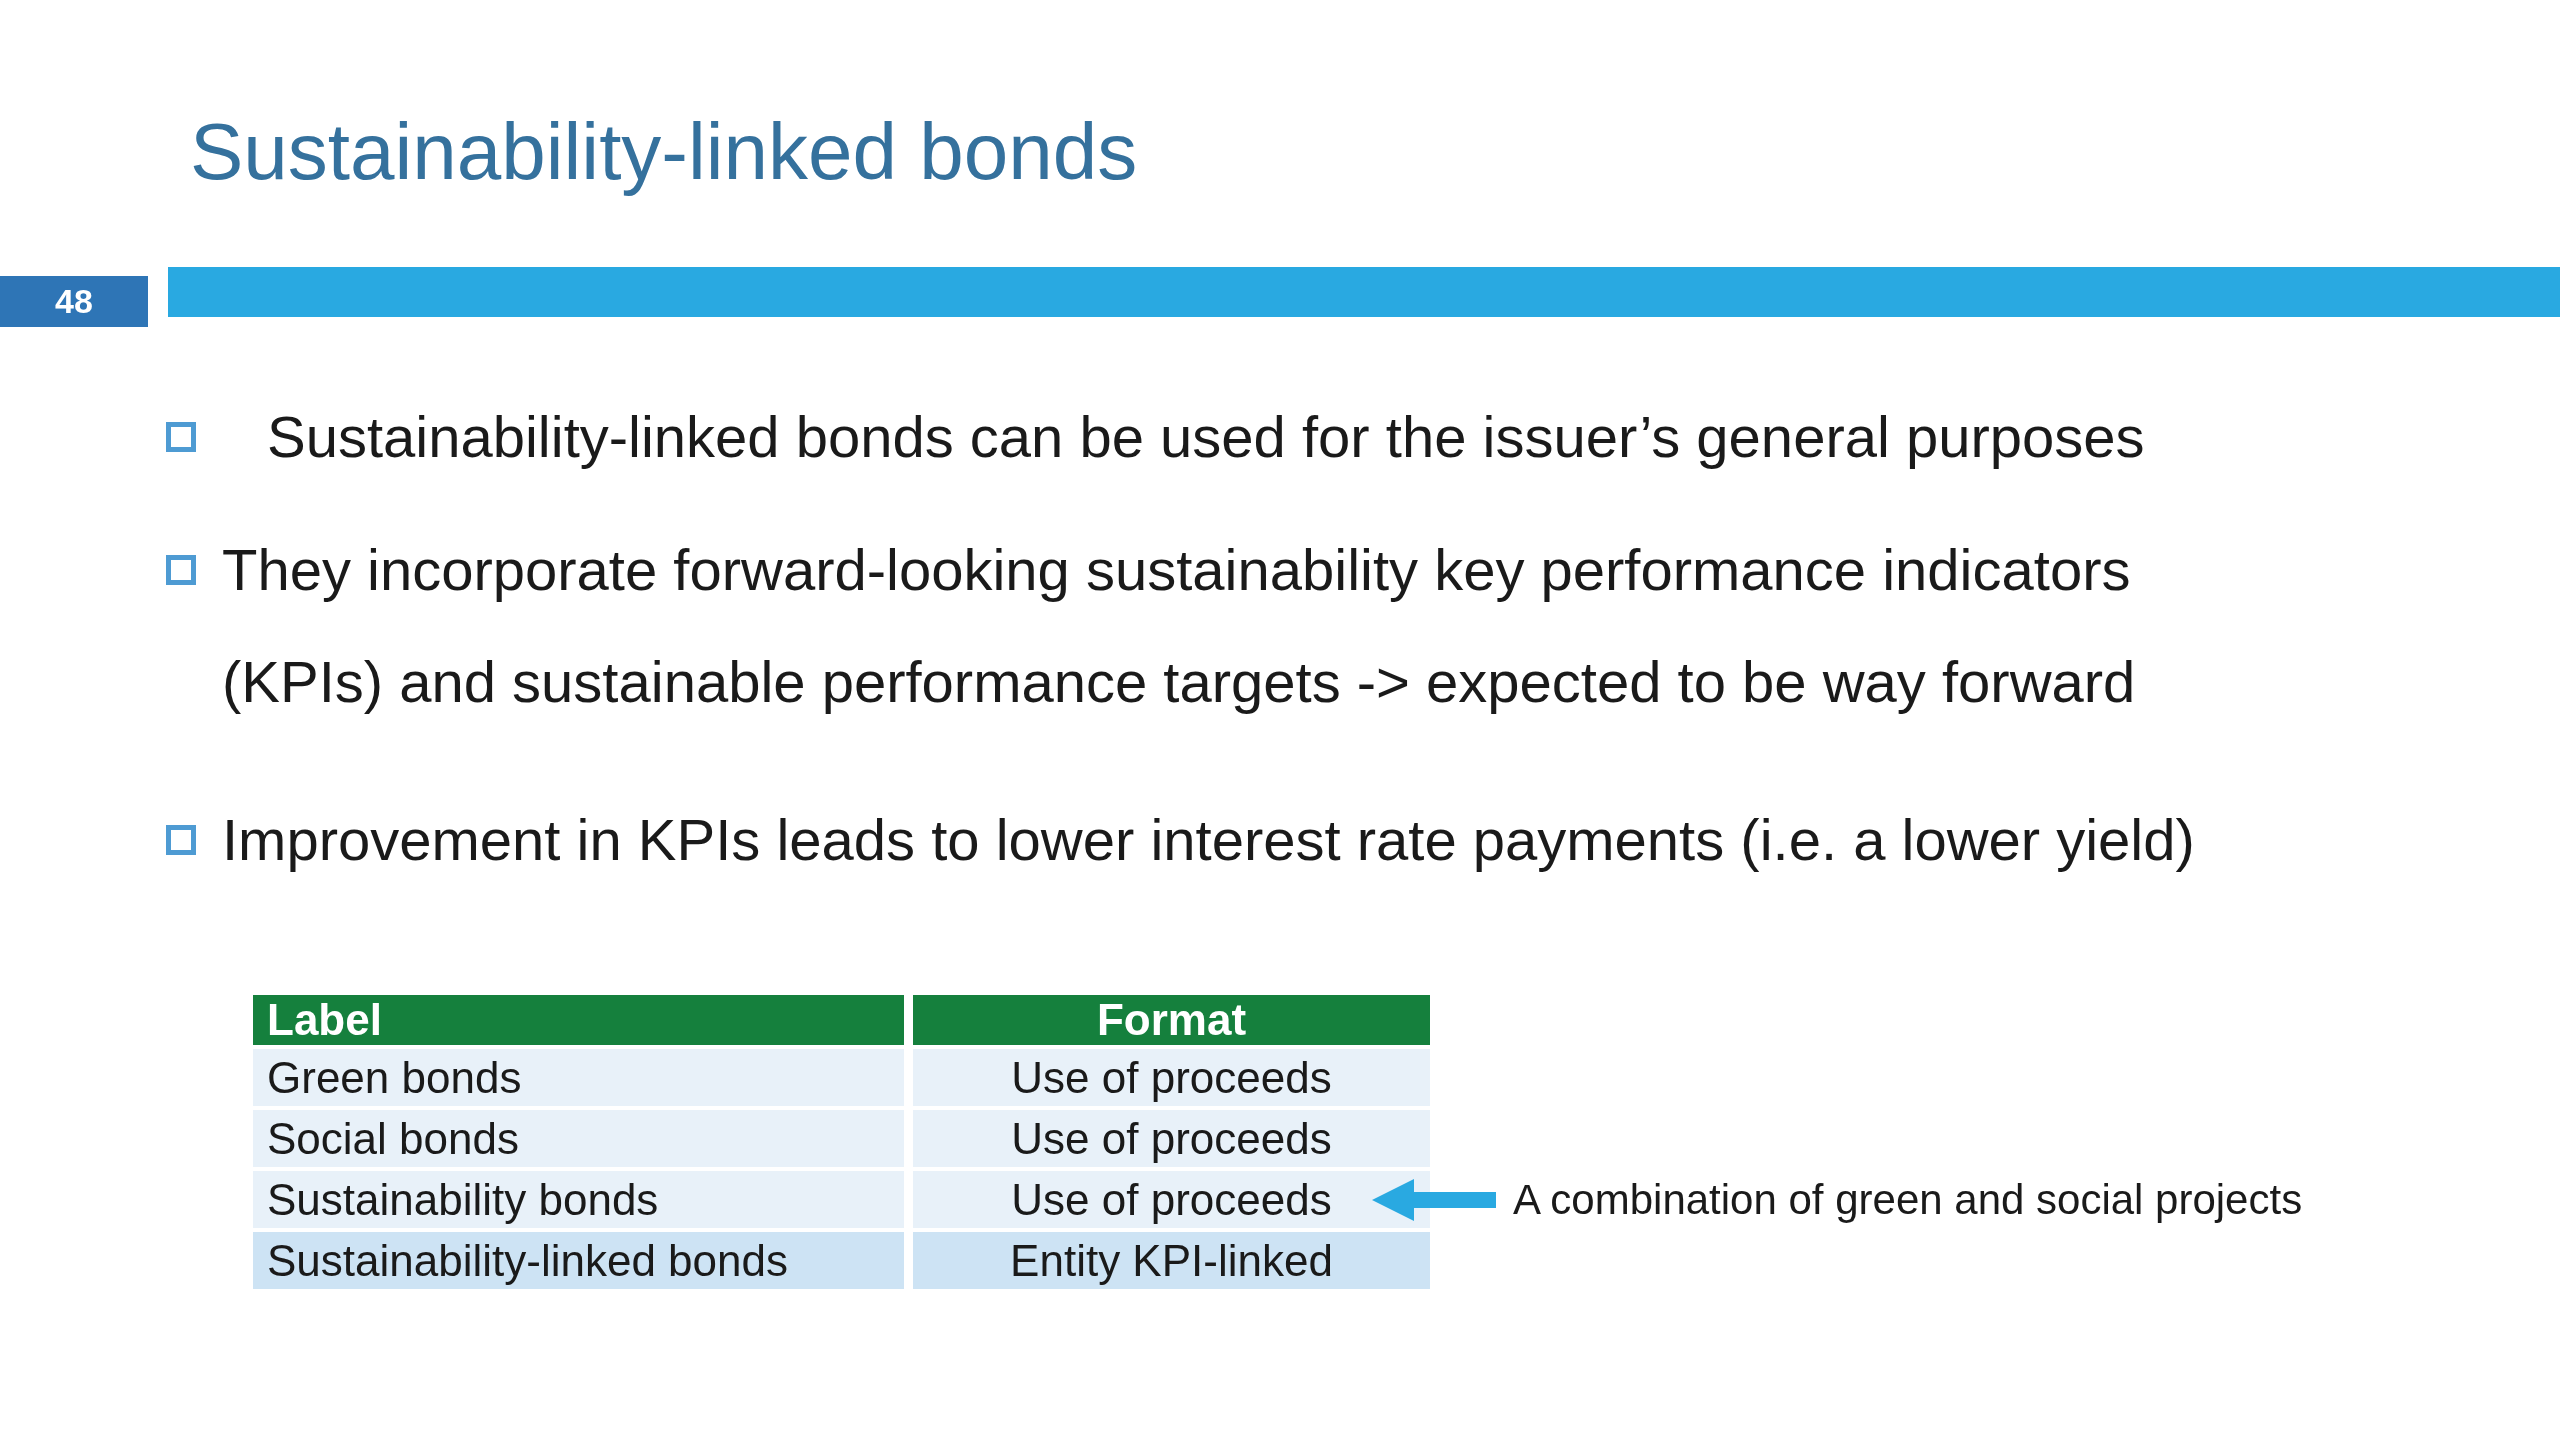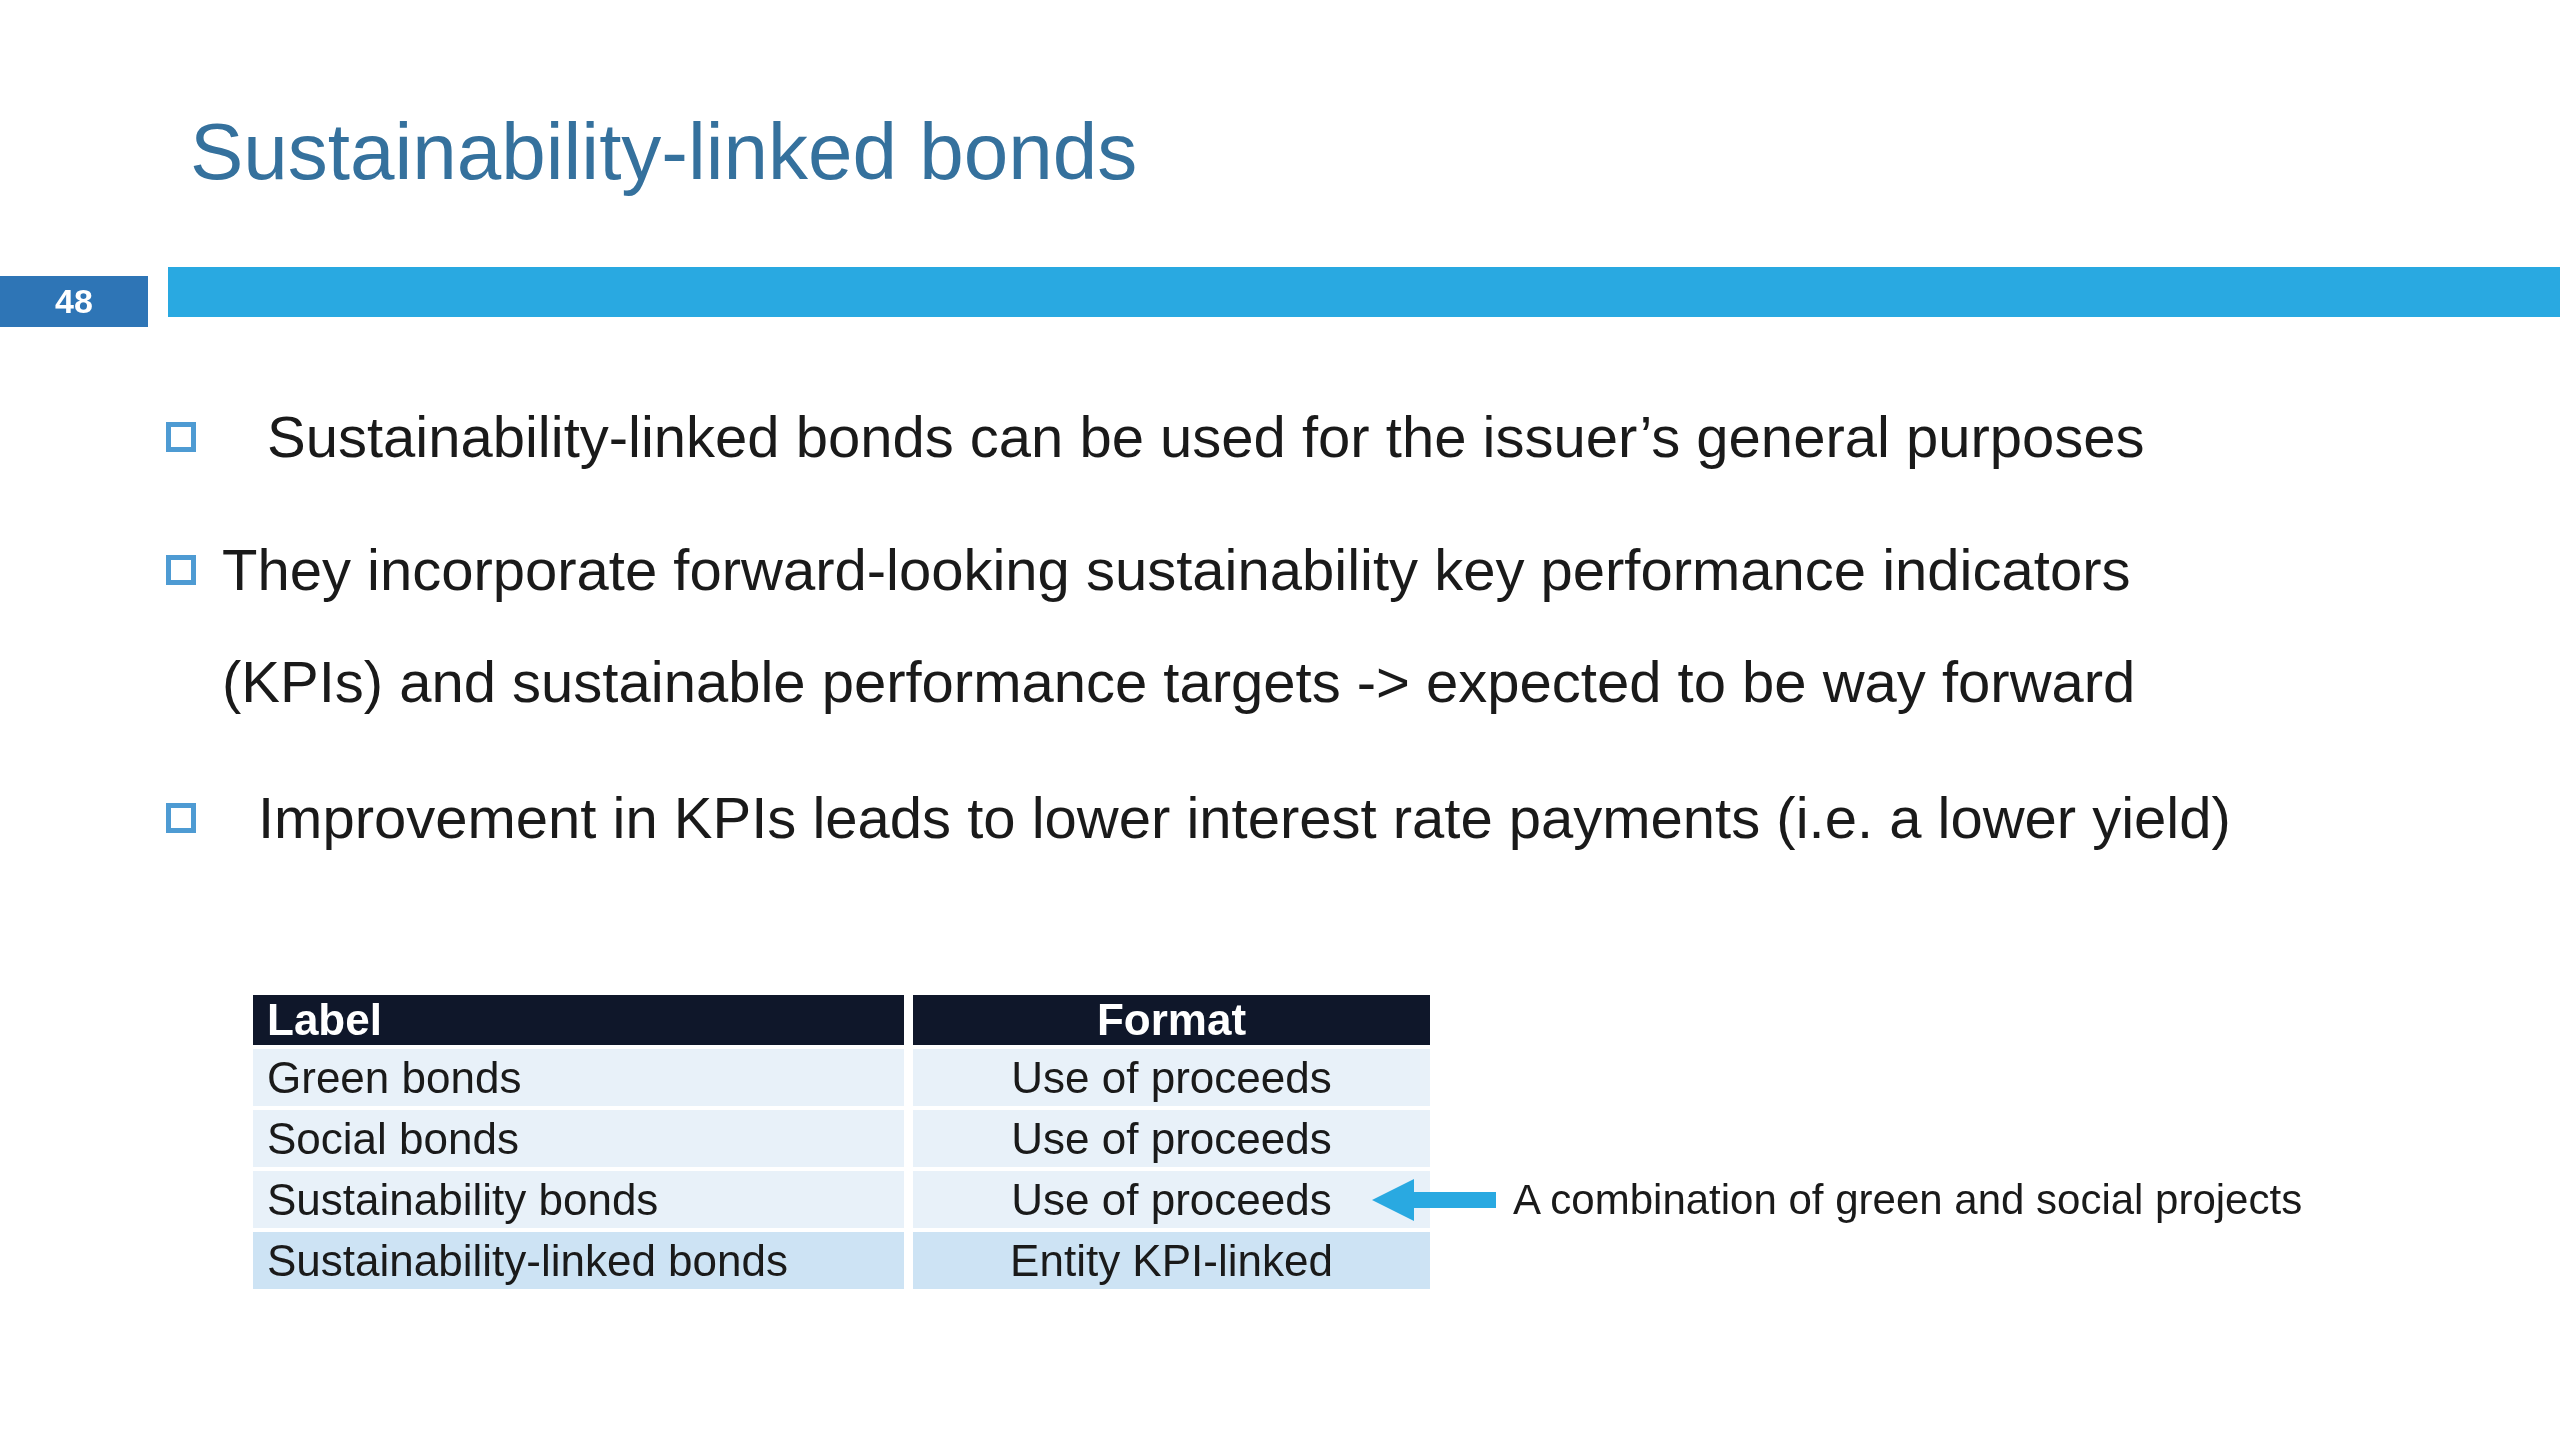--- a/index.html
+++ b/index.html
@@ -53,41 +53,41 @@
   .bullet-text {
     margin-left: 56px;
     font-size: 58px;
     line-height: 64px;
     white-space: nowrap;
   }
   .bullet-text .line { margin-bottom: 48px; }
   .bullet-text .line:last-child { margin-bottom: 0; }
   #bullet-1 { top: 405px; padding-left: 45px; }
   #bullet-2 { top: 538px; }
-  #bullet-3 { top: 786px; padding-left: 36px; }
+  #bullet-3 { top: 808px; }
 
   
   .bond-table {
     position: absolute;
     left: 253px; top: 995px;
     display: grid;
     grid-template-columns: 651px 517px;
     column-gap: 9px;
     row-gap: 4px;
   }
   .cell {
     display: flex;
     align-items: center;
     font-size: 44px;
     height: 57px;
     background: #e8f1f9;
   }
   .cell.head {
     height: 50px;
-    background: #0f172a;
+    background: #15803d;
     color: #ffffff;
     font-weight: bold;
   }
   .cell.col-label { padding-left: 14px; }
   .cell.col-format { justify-content: center; text-align: right; }
   .cell.highlight { background: #cde3f4; }
 
   
   .callout-arrow {
     position: absolute;

